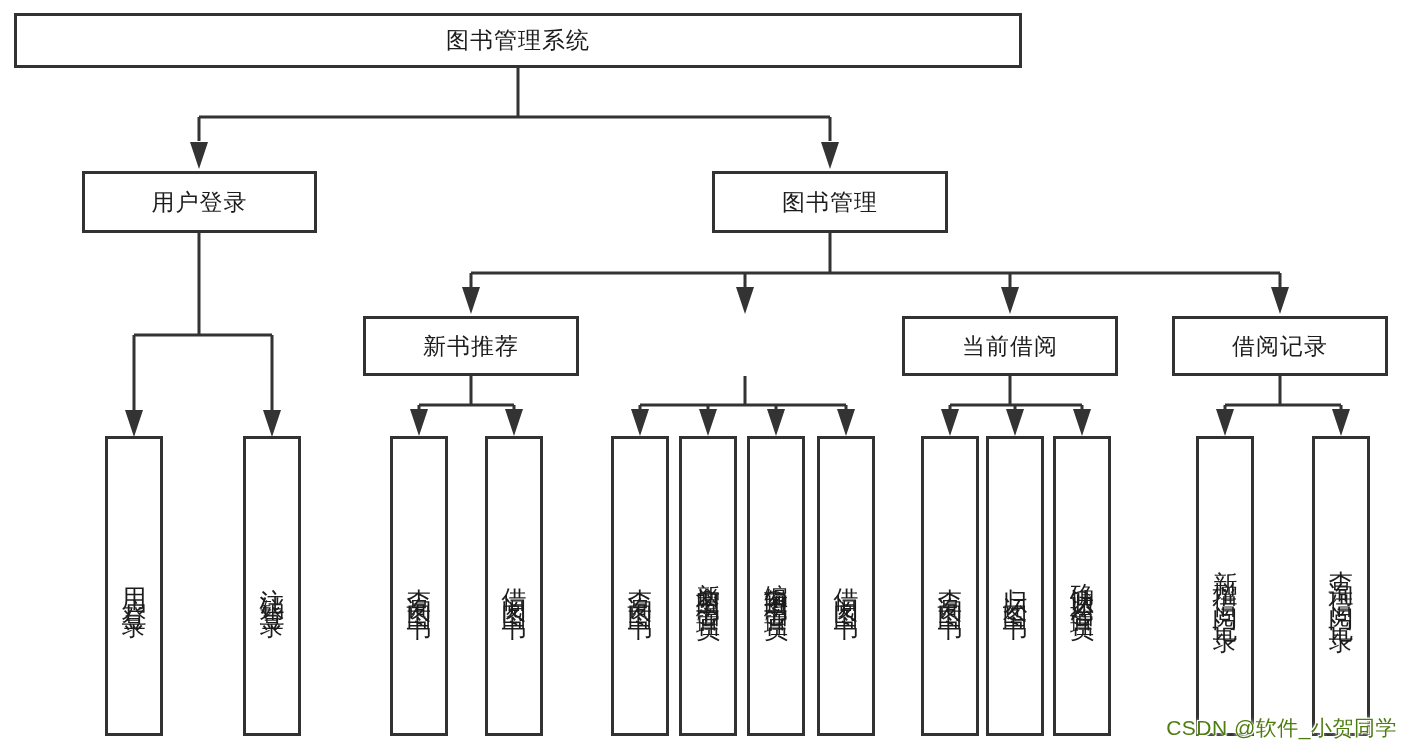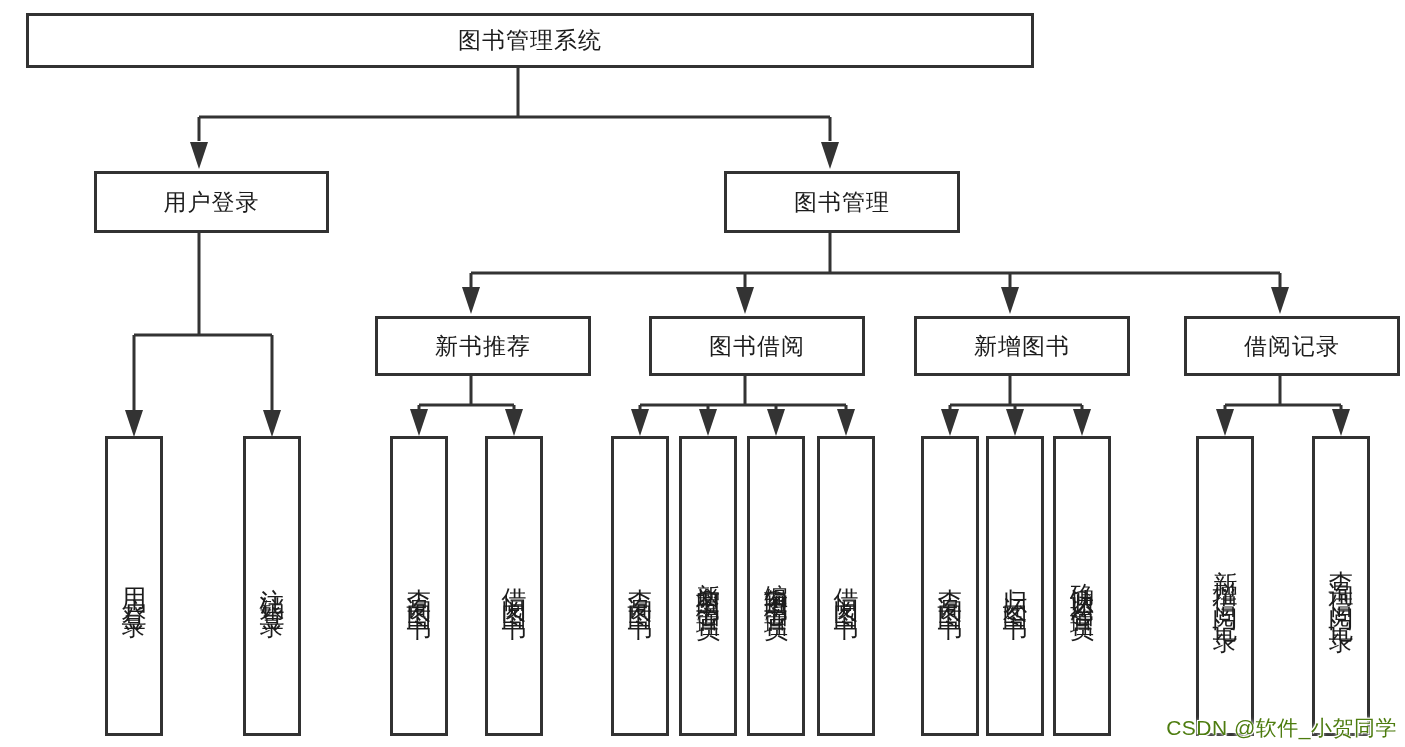--- a/index.html
+++ b/index.html
@@ -27,21 +27,21 @@
   .node {
     position: absolute;
     box-sizing: border-box;
     background: #ffffff;
     border: 3px solid #323232;
     display: flex;
     align-items: center;
     justify-content: center;
     color: #1c1c1c;
   }
-  .h-node { font-size: 23px; letter-spacing: 1px; margin-left: 12px; }
+  .h-node { font-size: 23px; letter-spacing: 1px; }
   .leaf {
     width: 58px;
     top: 436px;
     height: 300px;
   }
   .leaf .vtext {
     writing-mode: vertical-rl;
     text-orientation: mixed;
     font-size: 25px;
     letter-spacing: 9px;
@@ -136,25 +136,22 @@
   <div class="node h-node b-l1-0">
     <span>用户登录</span>
   </div>
   <div class="node h-node b-l1-1">
     <span>图书管理</span>
   </div>
 
   <div class="node h-node b-l2-0">
     <span>新书推荐</span>
   </div>
-  <div class="node h-node b-l2-1">
-    <span>图书借阅</span>
-  </div>
   <div class="node h-node b-l2-2">
-    <span>新增图书</span>
+    <span>当前借阅</span>
   </div>
   <div class="node h-node b-l2-3">
     <span>借阅记录</span>
   </div>
 
   <div class="node leaf b-g1-0">
     <span class="vtext">用户登录</span>
   </div>
   <div class="node leaf b-g1-1">
     <span class="vtext">注销登录</span>

